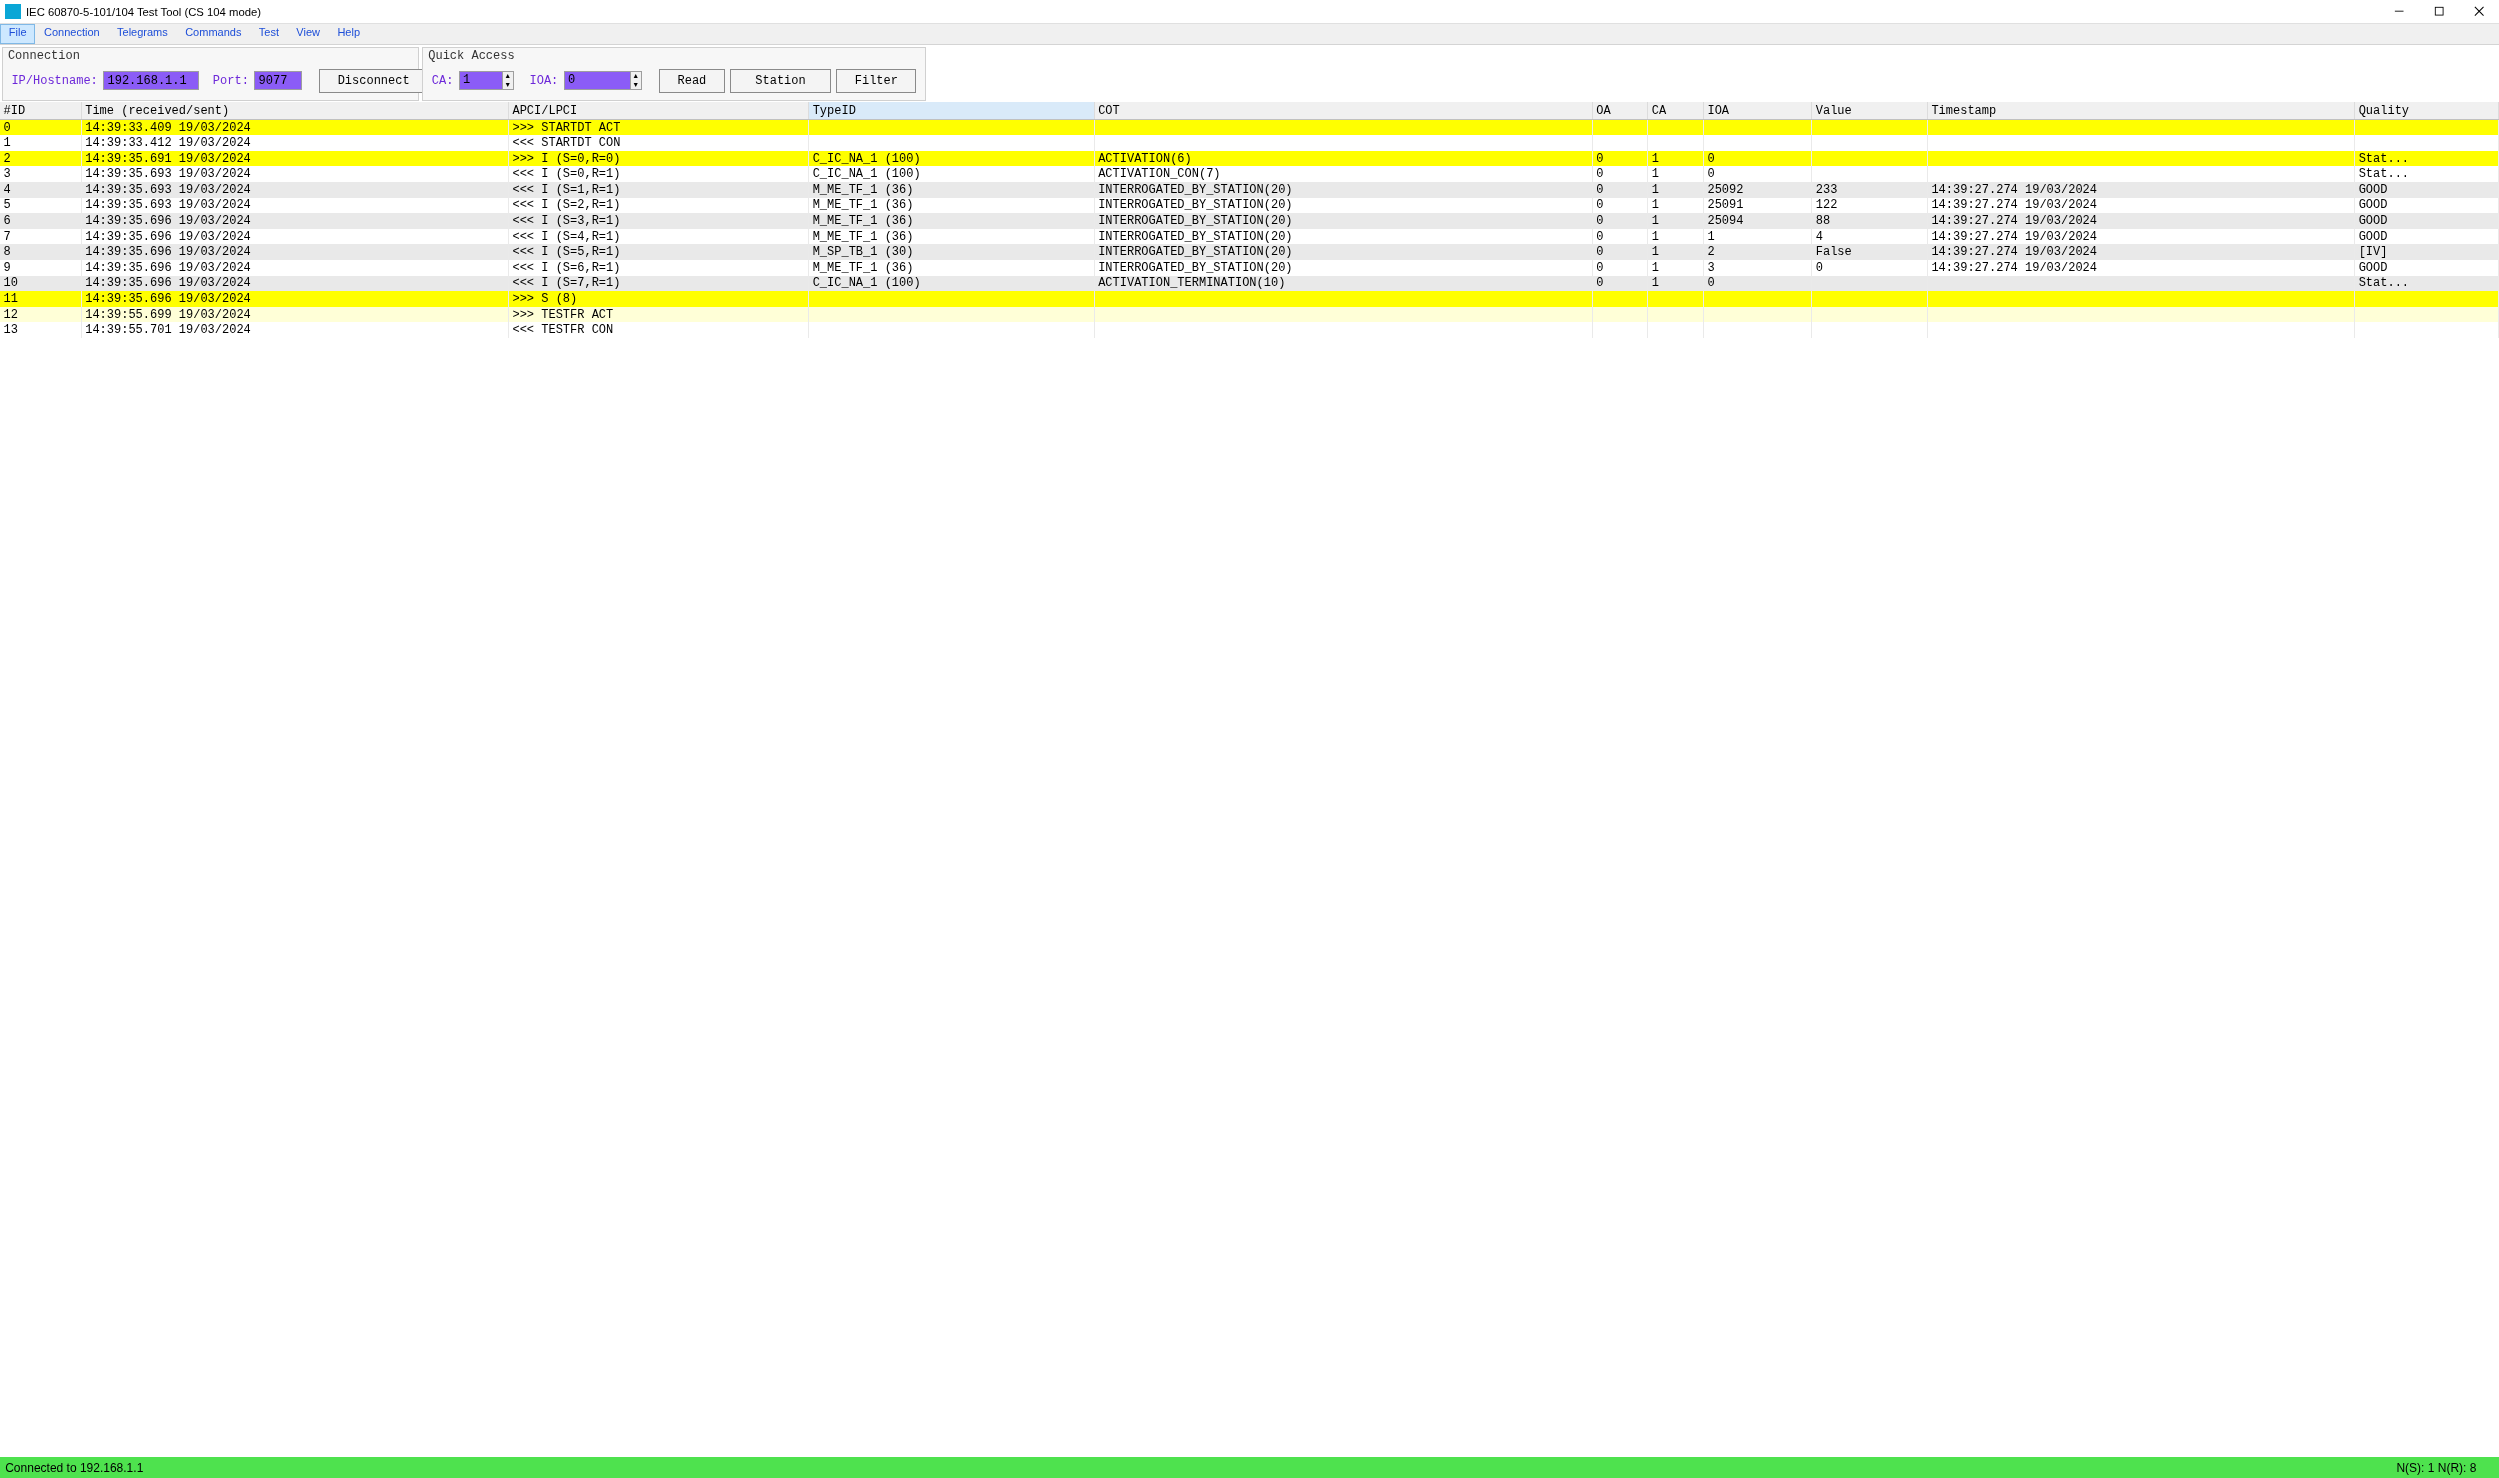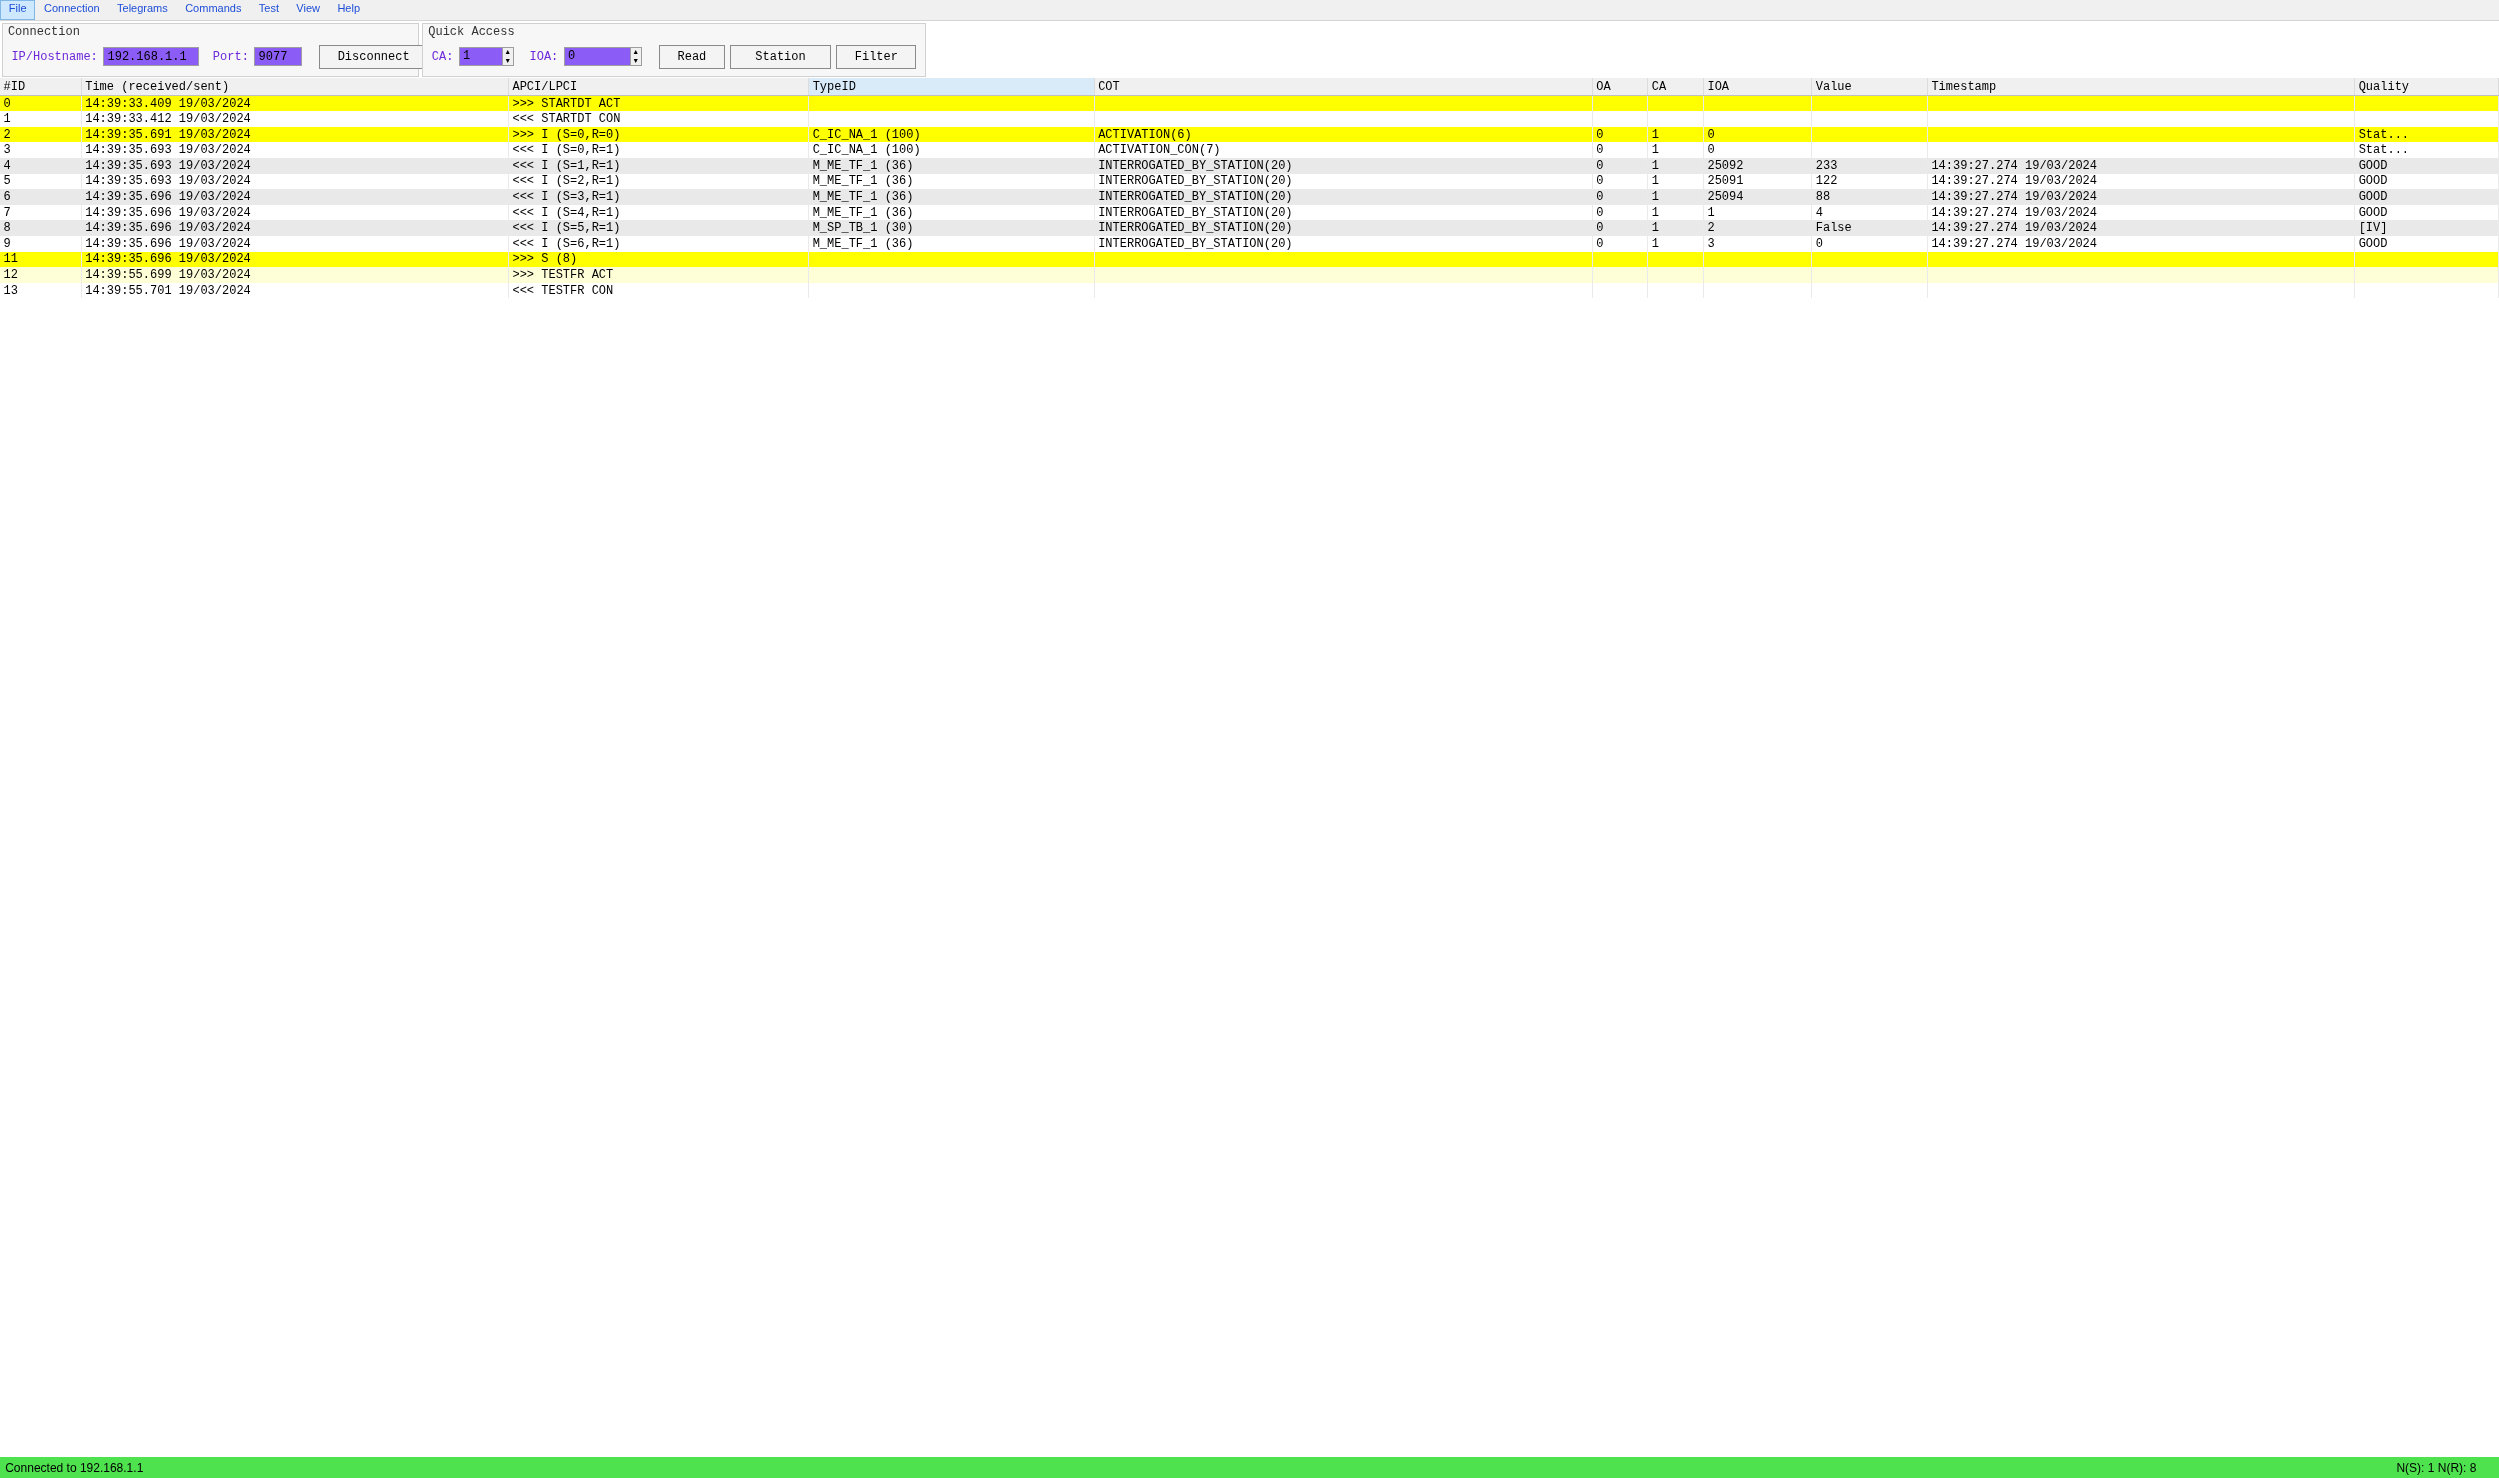--- a/index.html
+++ b/index.html
@@ -52,20 +52,40 @@
 .c-ioa  { width: 42px; }
 .c-val  { width: 47px; }
 .c-ts   { width: 148px; }
 .c-q    { width: 52px; }
 </style>
 </head>
 <body>
 
 <div class="window">
 
+  <div class="titlebar">
+    <span class="icon"></span>
+    <span class="title">IEC 60870-5-101/104 Test Tool (CS 104 mode)</span>
+    <div class="winbtn">
+        <svg width="10.4" height="10.4" viewBox="0 0 12 12">
+          <line x1="1" y1="6" x2="11" y2="6" stroke="#000" stroke-width="1"></line>
+        </svg>
+      </div>
+    <div class="winbtn">
+        <svg width="10.4" height="10.4" viewBox="0 0 12 12">
+          <rect x="1.5" y="1.5" width="9" height="9" fill="none" stroke="#000" stroke-width="1"></rect>
+        </svg>
+      </div>
+    <div class="winbtn">
+        <svg width="10.4" height="10.4" viewBox="0 0 12 12">
+          <line x1="1" y1="1" x2="11" y2="11" stroke="#000" stroke-width="1.2"></line>
+          <line x1="11" y1="1" x2="1" y2="11" stroke="#000" stroke-width="1.2"></line>
+        </svg>
+      </div>
+  </div>
 
   <div class="menubar" id="menubar">
       <span class="menu sel">File</span>
       <span class="menu">Connection</span>
       <span class="menu">Telegrams</span>
       <span class="menu">Commands</span>
       <span class="menu">Test</span>
       <span class="menu">View</span>
       <span class="menu">Help</span>
     </div>
@@ -249,20 +269,33 @@
             <td class="c-apci">&lt;&lt;&lt; I (S=6,R=1)</td>
             <td class="c-type">M_ME_TF_1 (36)</td>
             <td class="c-cot">INTERROGATED_BY_STATION(20)</td>
             <td class="c-oa">0</td>
             <td class="c-ca">1</td>
             <td class="c-ioa">3</td>
             <td class="c-val">0</td>
             <td class="c-ts">14:39:27.274 19/03/2024</td>
             <td class="c-q">GOOD</td>
           </tr>
+          <tr class="row-alt">
+            <td class="c-id">10</td>
+            <td class="c-time">14:39:35.696 19/03/2024</td>
+            <td class="c-apci">&lt;&lt;&lt; I (S=7,R=1)</td>
+            <td class="c-type">C_IC_NA_1 (100)</td>
+            <td class="c-cot">ACTIVATION_TERMINATION(10)</td>
+            <td class="c-oa">0</td>
+            <td class="c-ca">1</td>
+            <td class="c-ioa">0</td>
+            <td class="c-val"></td>
+            <td class="c-ts"></td>
+            <td class="c-q">Stat...</td>
+          </tr>
           <tr class="row-yel">
             <td class="c-id">11</td>
             <td class="c-time">14:39:35.696 19/03/2024</td>
             <td class="c-apci">&gt;&gt;&gt; S (8)</td>
             <td class="c-type"></td>
             <td class="c-cot"></td>
             <td class="c-oa"></td>
             <td class="c-ca"></td>
             <td class="c-ioa"></td>
             <td class="c-val"></td>

